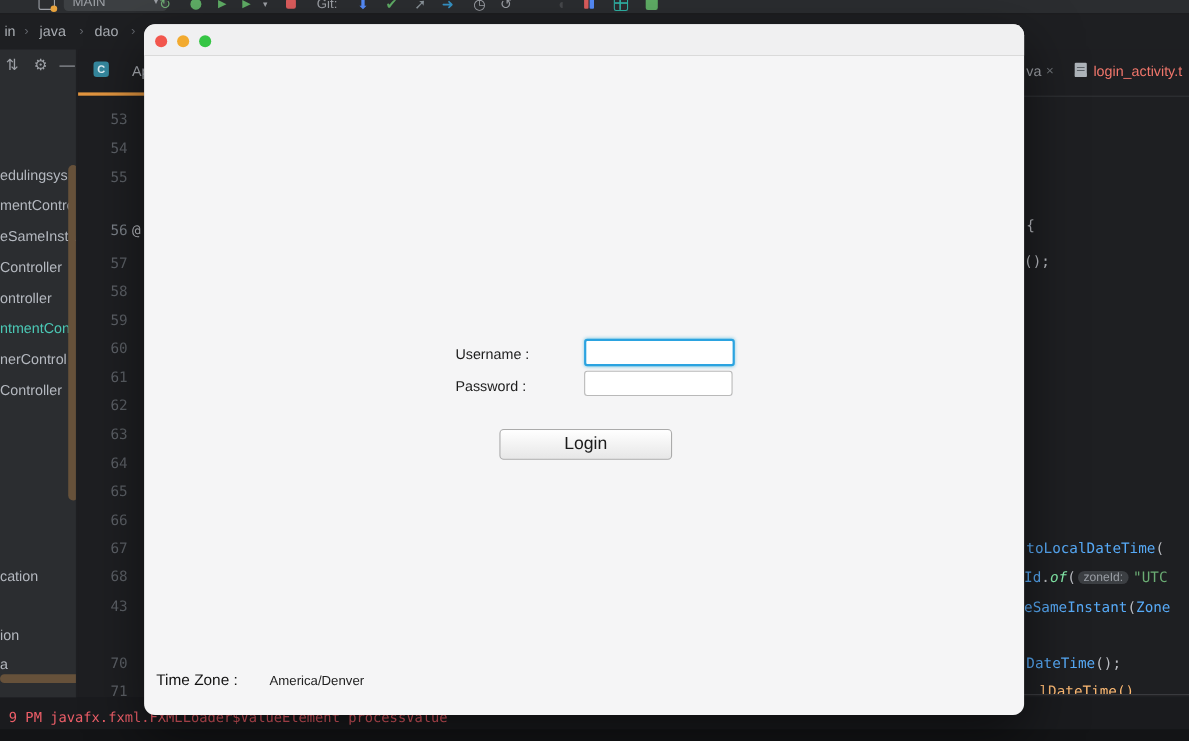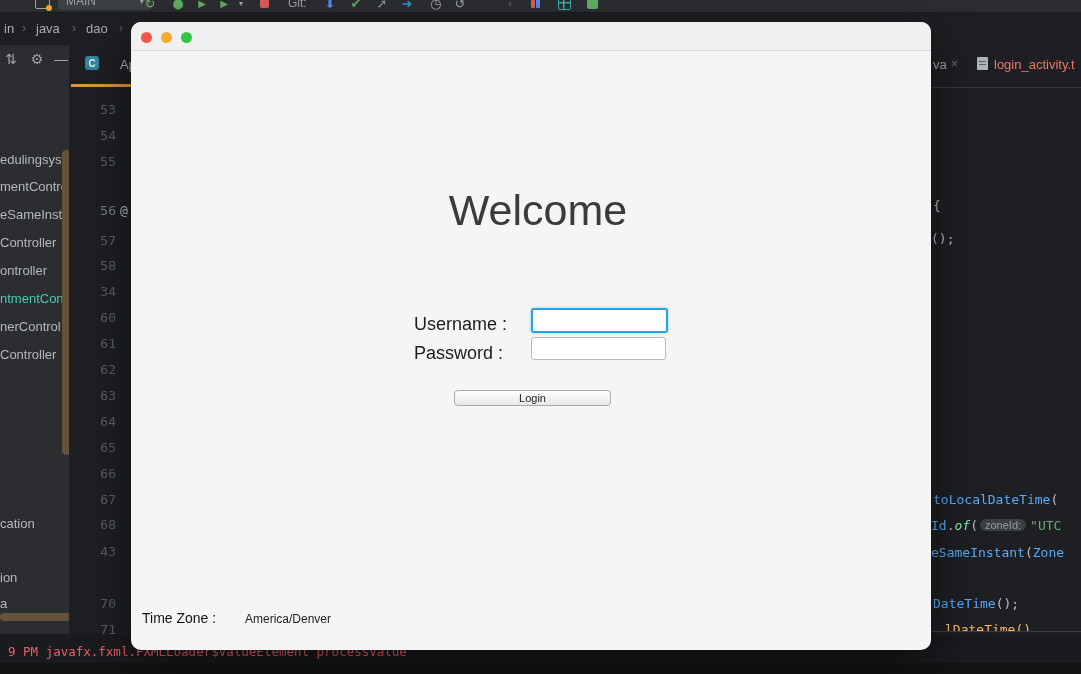--- a/index.html
+++ b/index.html
@@ -67,28 +67,28 @@
   #console .deep{position:absolute;left:0;top:29px;width:1081px;height:11px;background:#131416;}
 
   
   #dialog{left:131px;top:22px;width:800px;height:628px;background:#f5f5f6;border-radius:10px;
           box-shadow:0 18px 50px rgba(0,0,0,.5);}
   #titlebar{position:absolute;left:0;top:0;width:800px;height:28px;background:#f0f0f1;
             border-radius:10px 10px 0 0;border-bottom:1px solid #dadada;}
   .light{position:absolute;top:10px;width:11px;height:11px;border-radius:50%;}
   #heading{position:absolute;left:0;top:164px;width:800px;text-align:center;padding-left:14px;box-sizing:border-box;
            font-size:43px;color:#3b3b3f;}
-  .flabel{position:absolute;left:283px;font-size:18px;color:#1c1c1c;}
+  .flabel{position:absolute;left:283px;font-size:13px;color:#1c1c1c;}
   .field{position:absolute;left:400px;width:125px;height:21px;background:#fff;border-radius:3px;
          font-size:13px;padding:0 4px;outline:none;}
   #user-field{top:286px;border:2px solid #2ba3e0;box-shadow:0 0 3px rgba(3,158,211,.45);}
   #pass-field{top:315px;border:1px solid #b9b9b9;}
-  #login-btn{position:absolute;left:323px;top:368px;width:157px;height:16px;
+  #login-btn{position:absolute;left:323px;top:368px;width:157px;height:28px;
              background:linear-gradient(#ffffff,#e7e7e7);border:1px solid #ababab;border-radius:4px;
-             font-size:11px;color:#1c1c1c;font-family:"Liberation Sans",sans-serif;}
+             font-size:16px;color:#1c1c1c;font-family:"Liberation Sans",sans-serif;}
   #tz-label{position:absolute;left:11px;top:588px;font-size:14px;color:#121212;}
   #tz-value{position:absolute;left:114px;top:590px;font-size:12px;color:#222;}
 </style>
 </head>
 <body>
 
 <div id="stage">
 
   <div id="toolbar" class="abs">
     <div class="tbicon" style="left:34px">
@@ -162,21 +162,21 @@
   </div>
   <div id="tabline" class="abs"></div>
 
   <div id="gutter" class="abs">
     <div class="ln" style="top:14px">53</div>
     <div class="ln" style="top:40px">54</div>
     <div class="ln" style="top:66px">55</div>
     <div class="ln hot" style="top:115px">56</div>
     <div class="ln" style="top:145px">57</div>
     <div class="ln" style="top:170px">58</div>
-    <div class="ln" style="top:196px">34</div>
+    <div class="ln" style="top:196px">59</div>
     <div class="ln" style="top:222px">60</div>
     <div class="ln" style="top:248px">61</div>
     <div class="ln" style="top:274px">62</div>
     <div class="ln" style="top:300px">63</div>
     <div class="ln" style="top:326px">64</div>
     <div class="ln" style="top:352px">65</div>
     <div class="ln" style="top:378px">66</div>
     <div class="ln" style="top:404px">67</div>
     <div class="ln" style="top:429px">68</div>
     <div class="ln" style="top:456px">43</div>
@@ -207,21 +207,20 @@
     <div class="deep"></div>
   </div>
 
   <div id="dialog" class="abs">
     <div id="titlebar">
       <span class="light" style="left:10px;background:#f2564d"></span>
       <span class="light" style="left:30px;background:#f2aa2f"></span>
       <span class="light" style="left:50px;background:#35c544"></span>
     </div>
 
-    <div id="heading">Welcome</div>
 
     <label class="flabel" style="top:292px">Username :</label>
     <input id="user-field" class="field" type="text" value="" style="">
     <label class="flabel" style="top:321px">Password :</label>
     <input id="pass-field" class="field" type="password" value="" style="">
 
     <button id="login-btn">Login</button>
 
     <div id="tz-label">Time Zone :</div>
     <div id="tz-value">America/Denver</div>

